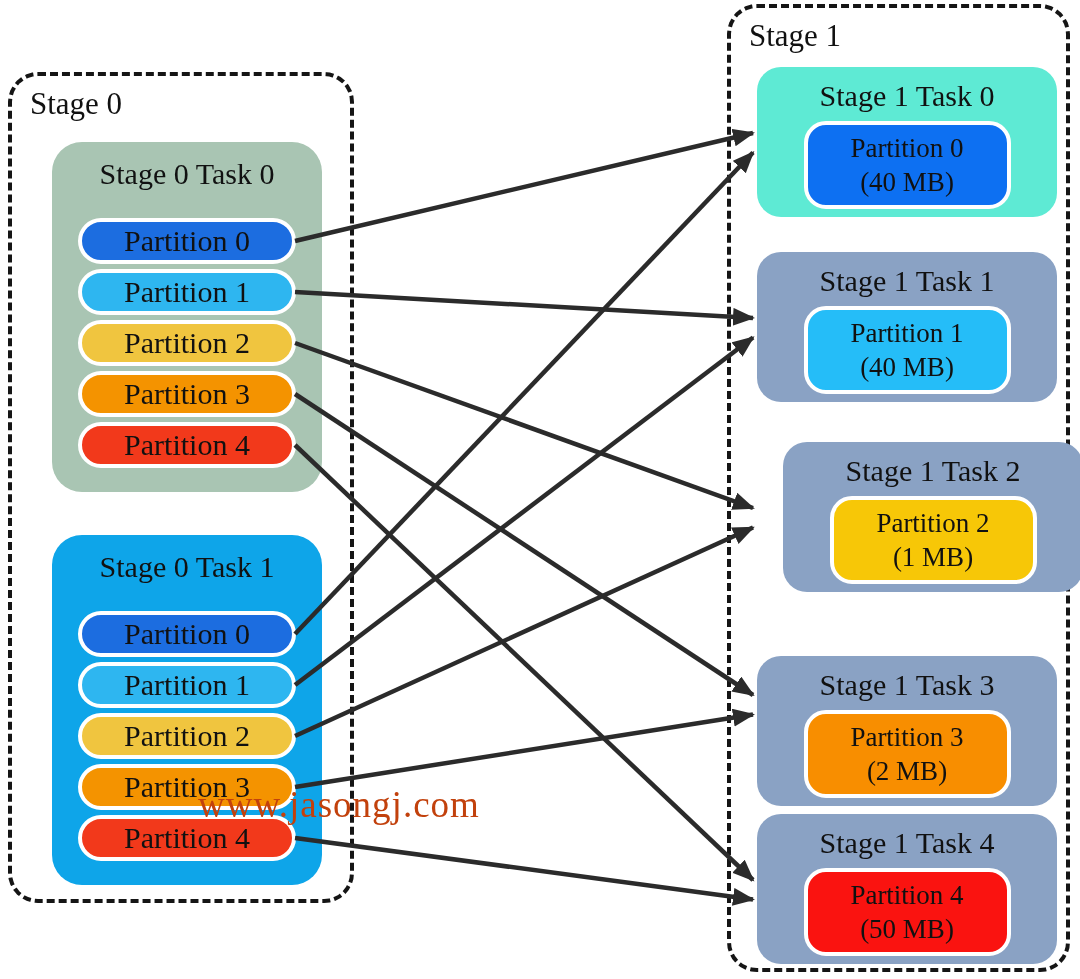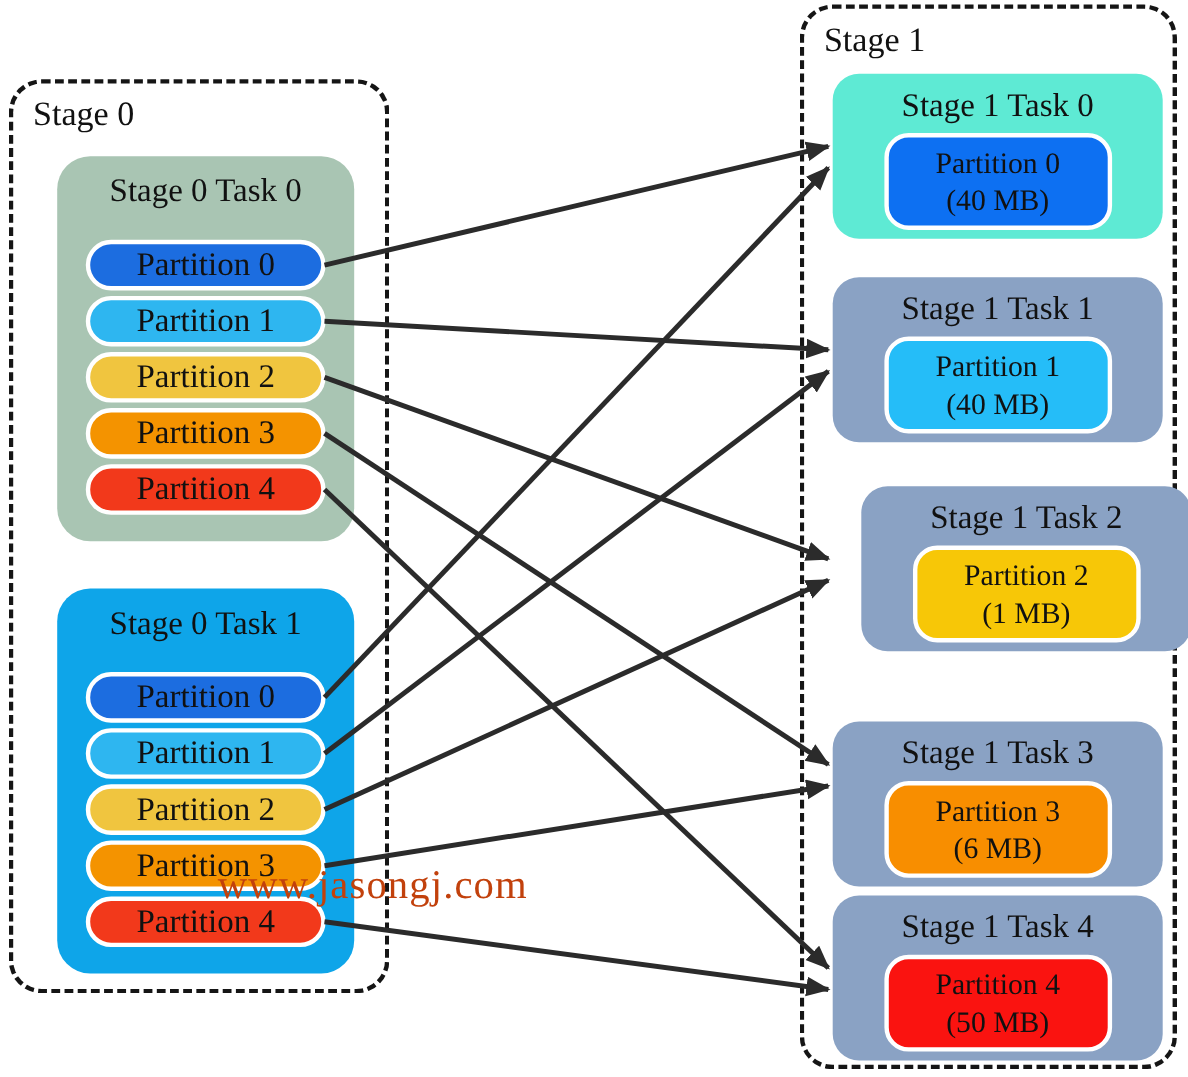--- a/index.html
+++ b/index.html
@@ -109,21 +109,21 @@
     <div class="s1-pill" style="background: rgb(247, 199, 7);">
       <span>Partition 2</span>
       <span>(1 MB)</span>
     </div>
   </div>
 
   <div class="s1-task" id="s1-task3" style="background: rgb(138, 162, 196);">
     <div class="s1-task-title">Stage 1 Task 3</div>
     <div class="s1-pill" style="background: rgb(248, 142, 0);">
       <span>Partition 3</span>
-      <span>(6 MB)</span>
+      <span>(2 MB)</span>
     </div>
   </div>
 
   <div class="s1-task" id="s1-task4" style="background: rgb(138, 162, 196);">
     <div class="s1-task-title">Stage 1 Task 4</div>
     <div class="s1-pill" style="background: rgb(250, 19, 16);">
       <span>Partition 4</span>
       <span>(50 MB)</span>
     </div>
   </div>

